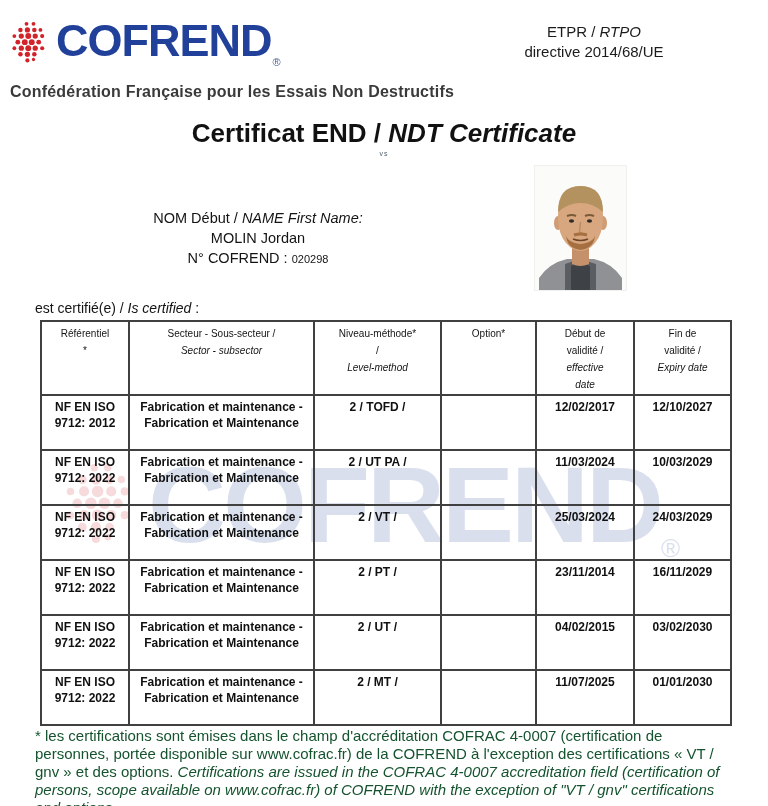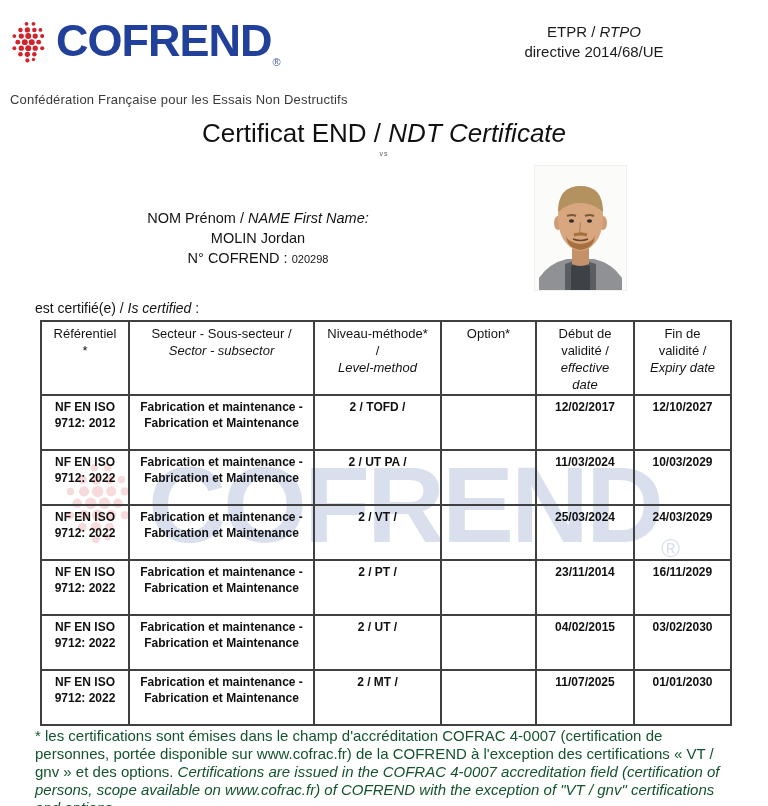--- a/index.html
+++ b/index.html
@@ -8,28 +8,28 @@
     font-family:"Liberation Sans", sans-serif;color:#1b1b1b;overflow:hidden;
   }
   .it{font-style:italic;}
 
   
   .logo-block{position:absolute;left:10px;top:12px;}
   .logo-row{display:flex;align-items:flex-start;}
   .logo-dots{width:40px;height:58px;margin-top:2px;}
   .logo-text{font-size:45px;font-weight:800;color:#21409a;letter-spacing:-1px;line-height:58px;margin-left:6px;}
   .logo-reg{font-size:11px;color:#4a5f96;align-self:flex-end;margin-left:1px;margin-bottom:4px;}
-  .tagline{font-size:13px;color:#3a3a3a;margin-top:20px;letter-spacing:0.2px;}
+  .tagline{font-size:16px;color:#3a3a3a;margin-top:11px;letter-spacing:0.2px;font-weight:bold;}
 
   .regulation-block{position:absolute;left:488px;top:22px;width:212px;text-align:center;
     font-size:15px;line-height:20px;color:#1b1b1b;}
 
   
   .doc-title{position:absolute;left:0;top:118px;width:768px;text-align:center;
-    font-size:26px;font-weight:400;color:#111;}
+    font-size:26px;font-weight:700;color:#111;}
   .title-mark{position:absolute;left:0;top:150px;width:768px;text-align:center;
     font-size:7px;color:#55606e;letter-spacing:1px;}
 
   
   .name-block{position:absolute;left:58px;top:208px;width:400px;text-align:center;
     font-size:14.5px;line-height:20px;color:#141414;}
   .cofrend-number{font-size:11px;}
   .photo-frame{position:absolute;left:535px;top:166px;width:91px;height:124px;
     background:#fbfbf9;outline:1px solid #f0f0ec;}
   .photo-frame svg{display:block;width:100%;height:100%;}
@@ -44,21 +44,21 @@
   .wm-text{font-size:108px;font-weight:800;color:#21409a;letter-spacing:-3px;line-height:104px;margin-left:8px;}
   .wm-reg{font-size:26px;color:#21409a;align-self:flex-end;margin-bottom:8px;}
 
   
   .cert-table-wrap{position:absolute;left:40px;top:320px;width:690px;}
   table.cert{border-collapse:collapse;table-layout:fixed;width:690px;background:transparent;position:relative;}
   table.cert th, table.cert td{
     border:2px solid #404040;vertical-align:top;text-align:center;
     white-space:pre-line;padding:3px 4px 0 4px;background:transparent;
   }
-  table.cert th{height:69px;font-size:13px;font-weight:400;line-height:17px;color:#141414;}
+  table.cert th{height:69px;font-size:10px;font-weight:400;line-height:17px;color:#141414;}
   table.cert td{height:50px;font-size:12px;font-weight:700;line-height:16px;color:#101010;}
   col.c1{width:88px;} col.c2{width:185px;} col.c3{width:127px;}
   col.c4{width:95px;} col.c5{width:98px;} col.c6{width:97px;}
 
   
   .footnote{position:absolute;left:35px;top:727px;width:702px;
     font-size:15px;line-height:18px;color:#14532d;text-align:left;}
 </style>
 </head>
 <body>
@@ -104,21 +104,21 @@
   <div><span>ETPR / </span><span class="it">RTPO</span></div>
   <div>directive 2014/68/UE</div>
 </div>
 
 <div class="doc-title">
   <span>Certificat END / </span><span class="it">NDT Certificate</span>
 </div>
 <div class="title-mark">vs</div>
 
 <div class="name-block">
-  <div><span>NOM Prénom / </span><span class="it">NAME First Name:</span></div>
+  <div><span>NOM Début / </span><span class="it">NAME First Name:</span></div>
   <div>MOLIN Jordan</div>
   <div><span>N° COFREND : </span><span class="cofrend-number">020298</span></div>
 </div>
 
 <div class="photo-frame">
   <svg viewBox="0 0 91 124">
     <rect x="0" y="0" width="91" height="124" fill="#fbfbf9"></rect>
 
     <path d="M4,124 L4,112 Q14,97 32,93 L59,93 Q77,97 87,112 L87,124 Z" fill="#8f9194"></path>
     <path d="M30,124 L30,98 Q45,91 61,98 L61,124 Z" fill="#5a5e62"></path>

